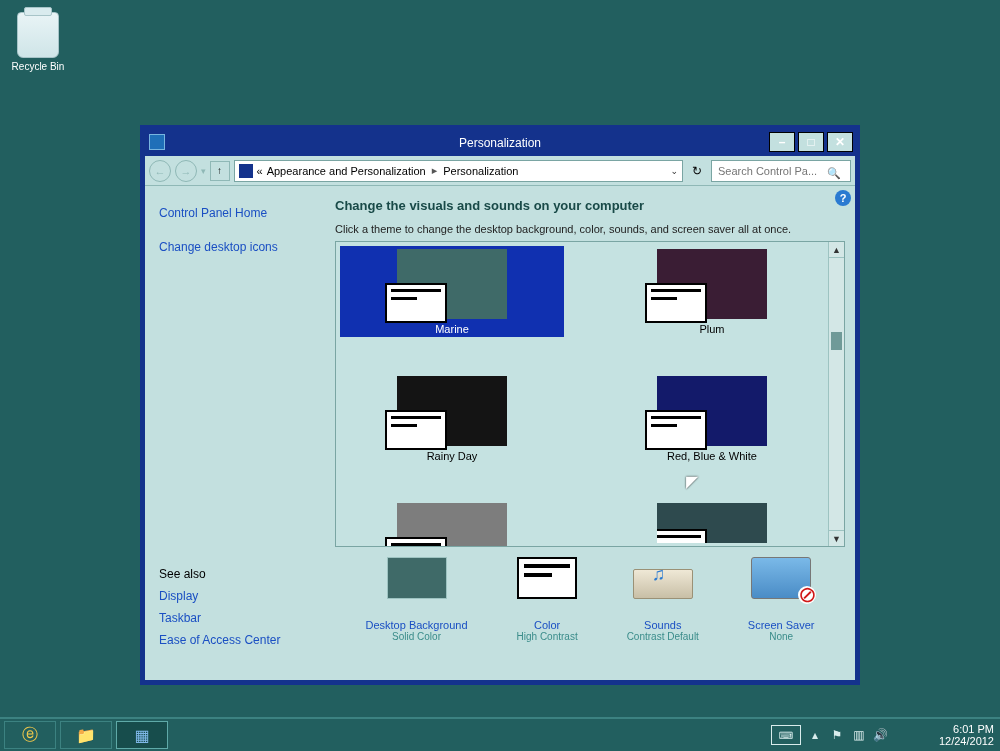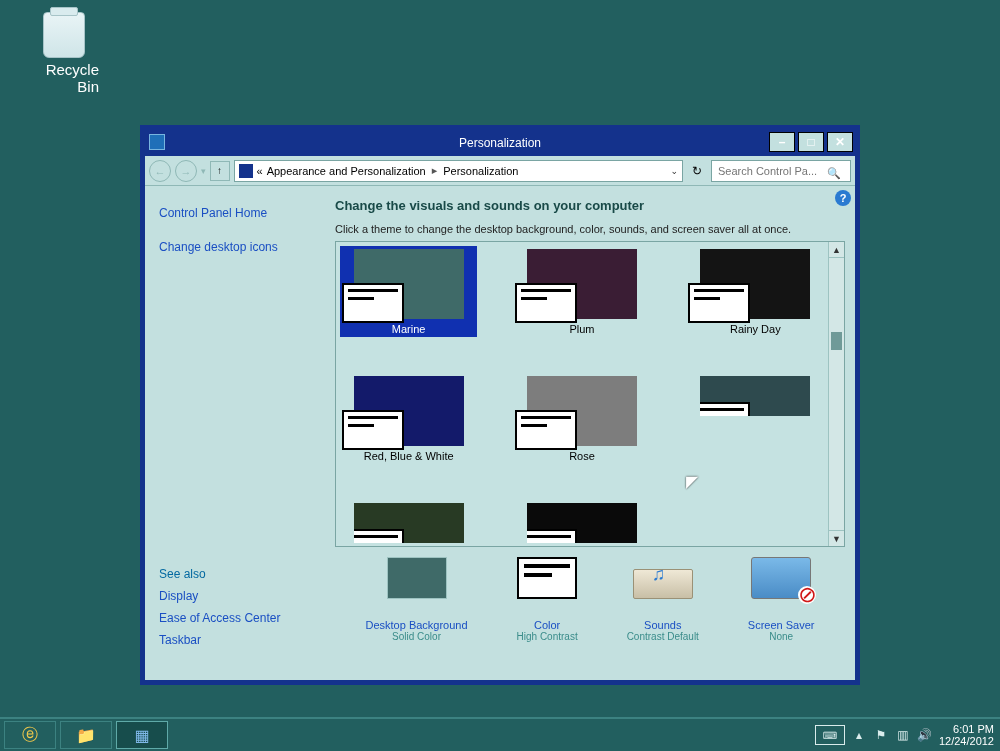--- a/index.html
+++ b/index.html
@@ -1,20 +1,20 @@
 <!DOCTYPE html>
 <html><head>
 <meta charset="utf-8">
 <style>
 * { box-sizing: border-box; margin: 0; padding: 0; font-family: "Segoe UI", Tahoma, sans-serif; }
 html, body { width: 1000px; height: 751px; overflow: hidden; }
 body { background: #225f5f; position: relative; }
 
 
-.desktop-icon { position: absolute; top: 12px; left: 29px; width: 70px; text-align: right; color: #fff; font-size: 15px; cursor: pointer; }
+.desktop-icon { position: absolute; top: 12px; left: 3px; width: 70px; text-align: center; color: #fff; font-size: 10px; cursor: pointer; }
 .recycle-bin-glyph { width: 42px; height: 46px; margin: 0 auto 3px; background: linear-gradient(#e9f4f6, #cfe5e8); border-radius: 4px 4px 6px 6px; position: relative; border: 1px solid #a7c4c8; }
 .recycle-bin-glyph::before { content:""; position:absolute; top:-6px; left:6px; right:6px; height:7px; background:#d9ebee; border:1px solid #a7c4c8; border-radius:2px; }
 
 
 .window { position: absolute; left: 140px; top: 125px; width: 720px; height: 560px; background: #c3e0df; border: 5px solid #14328c; display: flex; flex-direction: column; }
 .titlebar { height: 26px; background: #14328c; color: #fff; display: flex; align-items: center; justify-content: center; position: relative; font-size: 12px; }
 .titlebar-icon { position:absolute; left:4px; top:4px; width:16px; height:16px; background:#1f6fb8; border:1px solid #78b5e0; }
 .window-controls { position: absolute; right: 2px; top: 2px; display: flex; gap: 3px; }
 .win-btn { width: 26px; height: 20px; background: #c3e0df; border: 1px solid #000; display:flex; align-items:center; justify-content:center; font-size:12px; font-weight:bold; cursor:pointer; }
 .nav-bar { height: 30px; background: #c3e0df; border-bottom: 1px solid #8fb8b6; display:flex; align-items:center; padding: 0 4px; gap: 4px; }
@@ -24,35 +24,35 @@
 .addr-icn { width:14px; height:14px; background:#14328c; }
 .addr-sep { color:#555; padding:0 2px; }
 .addr-drop { margin-left:auto; font-size:9px; color:#333; }
 .refresh { width:20px; height:20px; display:flex; align-items:center; justify-content:center; font-size:12px; cursor:pointer; }
 .search { width:140px; height:22px; border:1px solid #7aa5a3; background:#fff; font-size:11px; padding:0 20px 0 6px; color:#777; position:relative; }
 .search-icn { position:absolute; right:10px; top:7px; font-size:11px; color:#555; pointer-events:none; }
 
 .body { flex:1; display:flex; overflow:hidden; }
 .sidebar { width: 190px; padding: 16px 14px; font-size: 12px; color: #1a4fc3; }
 .sidebar .link { padding: 4px 0; cursor:pointer; }
-.sidebar .sec { color: #0369a1; padding: 4px 0; }
+.sidebar .sec { color: #000000; padding: 4px 0; }
 .sidebar .spacer-big { height: 305px; }
 
 .main { flex:1; padding: 12px 10px 8px 0; position:relative; display:flex; flex-direction:column; }
 .help { position:absolute; top:4px; right:4px; width:16px; height:16px; border-radius:8px; background:#2a7ad1; color:#fff; font-size:11px; display:flex; align-items:center; justify-content:center; font-weight:bold; cursor:pointer; }
 .main h2 { font-size: 13px; color:#194a48; font-weight:bold; margin-bottom:10px; }
 .main .desc { font-size:11px; color:#222; margin-bottom:6px; }
 
 .themes-box { border:1px solid #7aa5a3; position:relative; height: 306px; overflow:hidden; background:#c5e2e1; }
 .themes-scroll { position:absolute; right:0; top:0; bottom:0; width:16px; background:#d3e7e6; border-left:1px solid #9dc3c1; }
 .themes-scroll .up, .themes-scroll .down { height:16px; display:flex; align-items:center; justify-content:center; font-size:9px; color:#333; border-bottom:1px solid #9dc3c1; }
 .themes-scroll .down { position:absolute; bottom:0; left:0; right:0; border-top:1px solid #9dc3c1; border-bottom:none; }
 .themes-scroll .thumb { position:absolute; left:2px; right:2px; top:90px; height:18px; background:#6f9a98; }
 
-.themes-grid { padding: 4px 4px; display:grid; grid-template-columns: repeat(3, 1fr); column-gap: 6px; row-gap:4px; width: calc(100% - 16px); gap: 36px; }
+.themes-grid { padding: 4px 4px; display:grid; grid-template-columns: repeat(2, 1fr); column-gap: 6px; row-gap:4px; width: calc(100% - 16px); gap: 36px; }
 .theme { text-align:center; font-size:11px; cursor:pointer; padding:3px 2px 2px; }
 .theme.selected { background:#1030b0; color:#fff; }
 .theme-thumb { width:110px; height:70px; margin:0 auto 4px; position:relative; }
 .wall { position:absolute; inset:0; }
 .mini-win { position:absolute; left:-12px; bottom:-4px; width:62px; height:40px; background:#fff; border:2px solid #000; }
 .mini-win::before { content:""; position:absolute; top:4px; left:4px; right:4px; height:3px; background:#000; }
 .mini-win::after { content:""; position:absolute; top:12px; left:4px; width:26px; height:3px; background:#000; }
 .theme.cut .theme-thumb { height:40px; overflow:hidden; }
 .theme.cut .mini-win { bottom:auto; top:26px; }
 
@@ -73,21 +73,21 @@
 .cursor { position:absolute; left:350px; top:230px; font-size:16px; color:#fff; pointer-events:none; text-shadow:0 0 2px #000; }
 
 
 .taskbar { position:absolute; left:0; right:0; bottom:0; height:34px; background:#225f5f; border-top:2px solid #3c8281; display:flex; align-items:center; }
 .tb-left { display:flex; gap:4px; padding-left:4px; }
 .tb-btn { width:52px; height:28px; border:1px solid #3c8281; display:flex; align-items:center; justify-content:center; font-size:16px; cursor:pointer; }
 .tb-btn.active { background:#174d4c; border-color:#5faaa8; }
 .tb-right { margin-left:auto; display:flex; align-items:center; gap:6px; padding-right:6px; color:#fff; font-size:11px; }
 .tray-icn { width:16px; height:16px; display:flex; align-items:center; justify-content:center; font-size:12px; color:#d9ecec; cursor:pointer; }
 .kbd { width:30px; height:20px; border:1px solid #d9ecec; display:flex; align-items:center; justify-content:center; font-size:10px; color:#d9ecec; cursor:pointer; }
-.clock { text-align:right; line-height:1.1; }
+.clock { text-align:right; line-height:1.1;margin-left:44px; }
 
 </style>
 </head>
 <body>
 
 <div class="desktop-icon">
   <div class="recycle-bin-glyph"></div>
   <div>Recycle Bin</div>
 </div>
 
@@ -123,22 +123,22 @@
   </div>
 
   <div class="body">
     <div class="sidebar">
       <div class="link">Control Panel Home</div>
       <div style="height:12px"></div>
       <div class="link">Change desktop icons</div>
       <div class="spacer-big"></div>
       <div class="sec">See also</div>
       <div class="link">Display</div>
+      <div class="link">Taskbar</div>
       <div class="link">Ease of Access Center</div>
-      <div class="link">Taskbar</div>
     </div>
 
     <div class="main">
       <div class="help">?</div>
       <h2>Change the visuals and sounds on your computer</h2>
       <div class="desc">Click a theme to change the desktop background, color, sounds, and screen saver all at once.</div>
 
       <div class="themes-box">
         <div class="themes-grid" id="themes-grid">
             <div class="theme selected">

